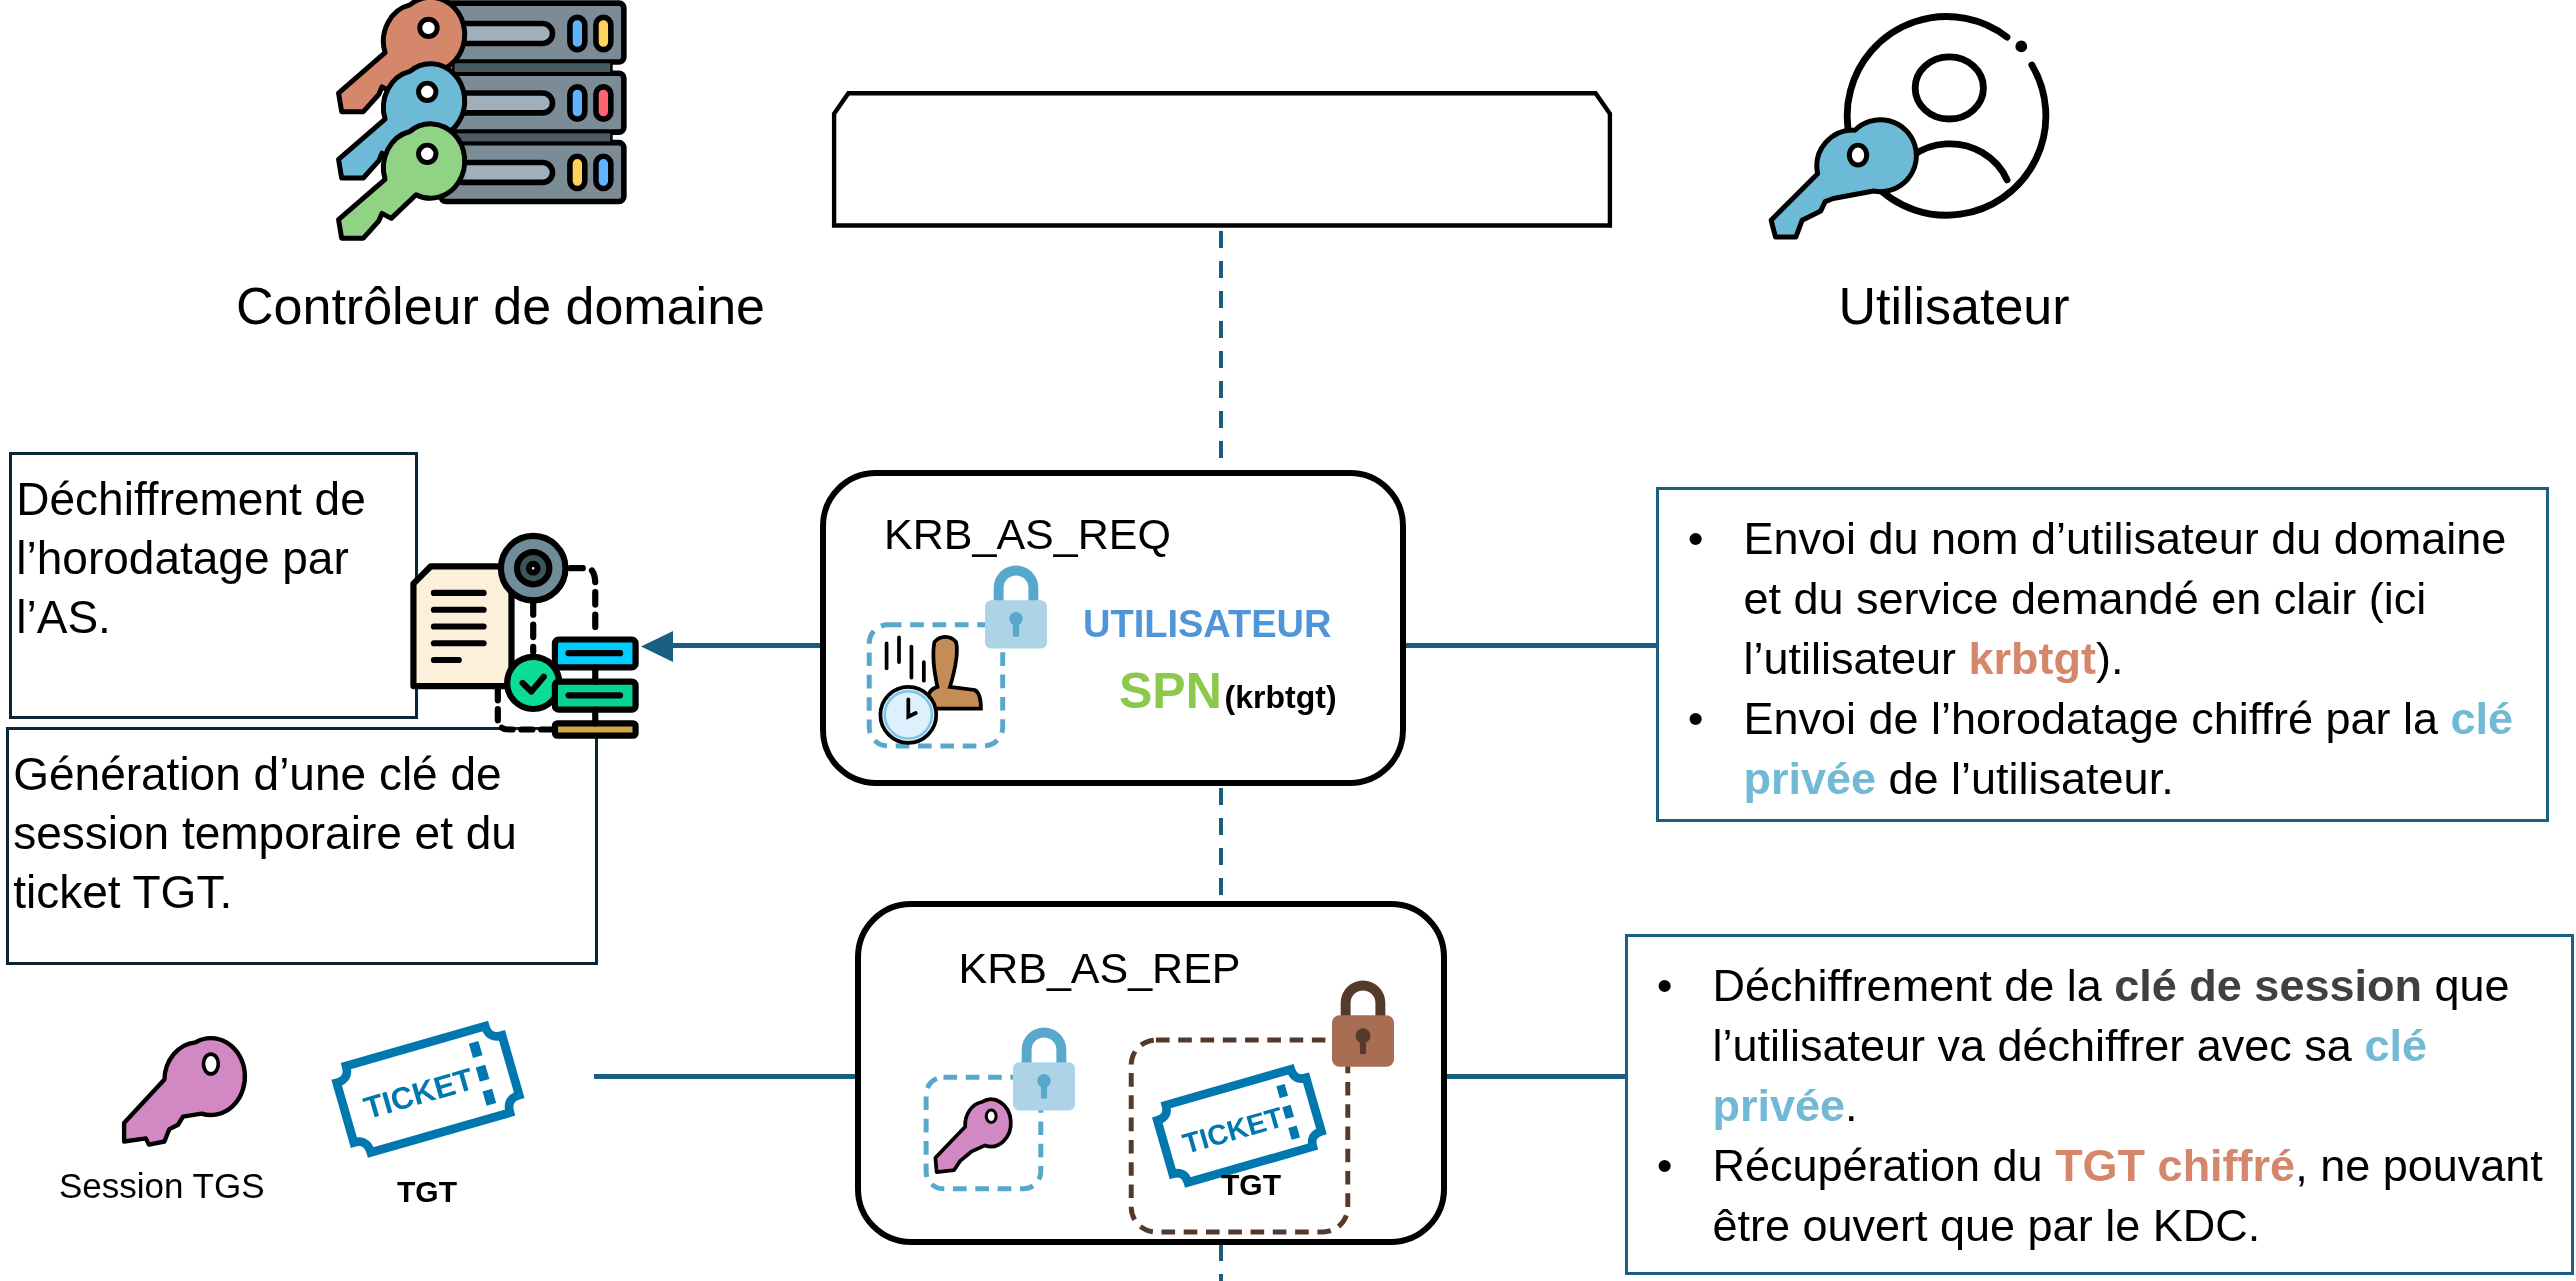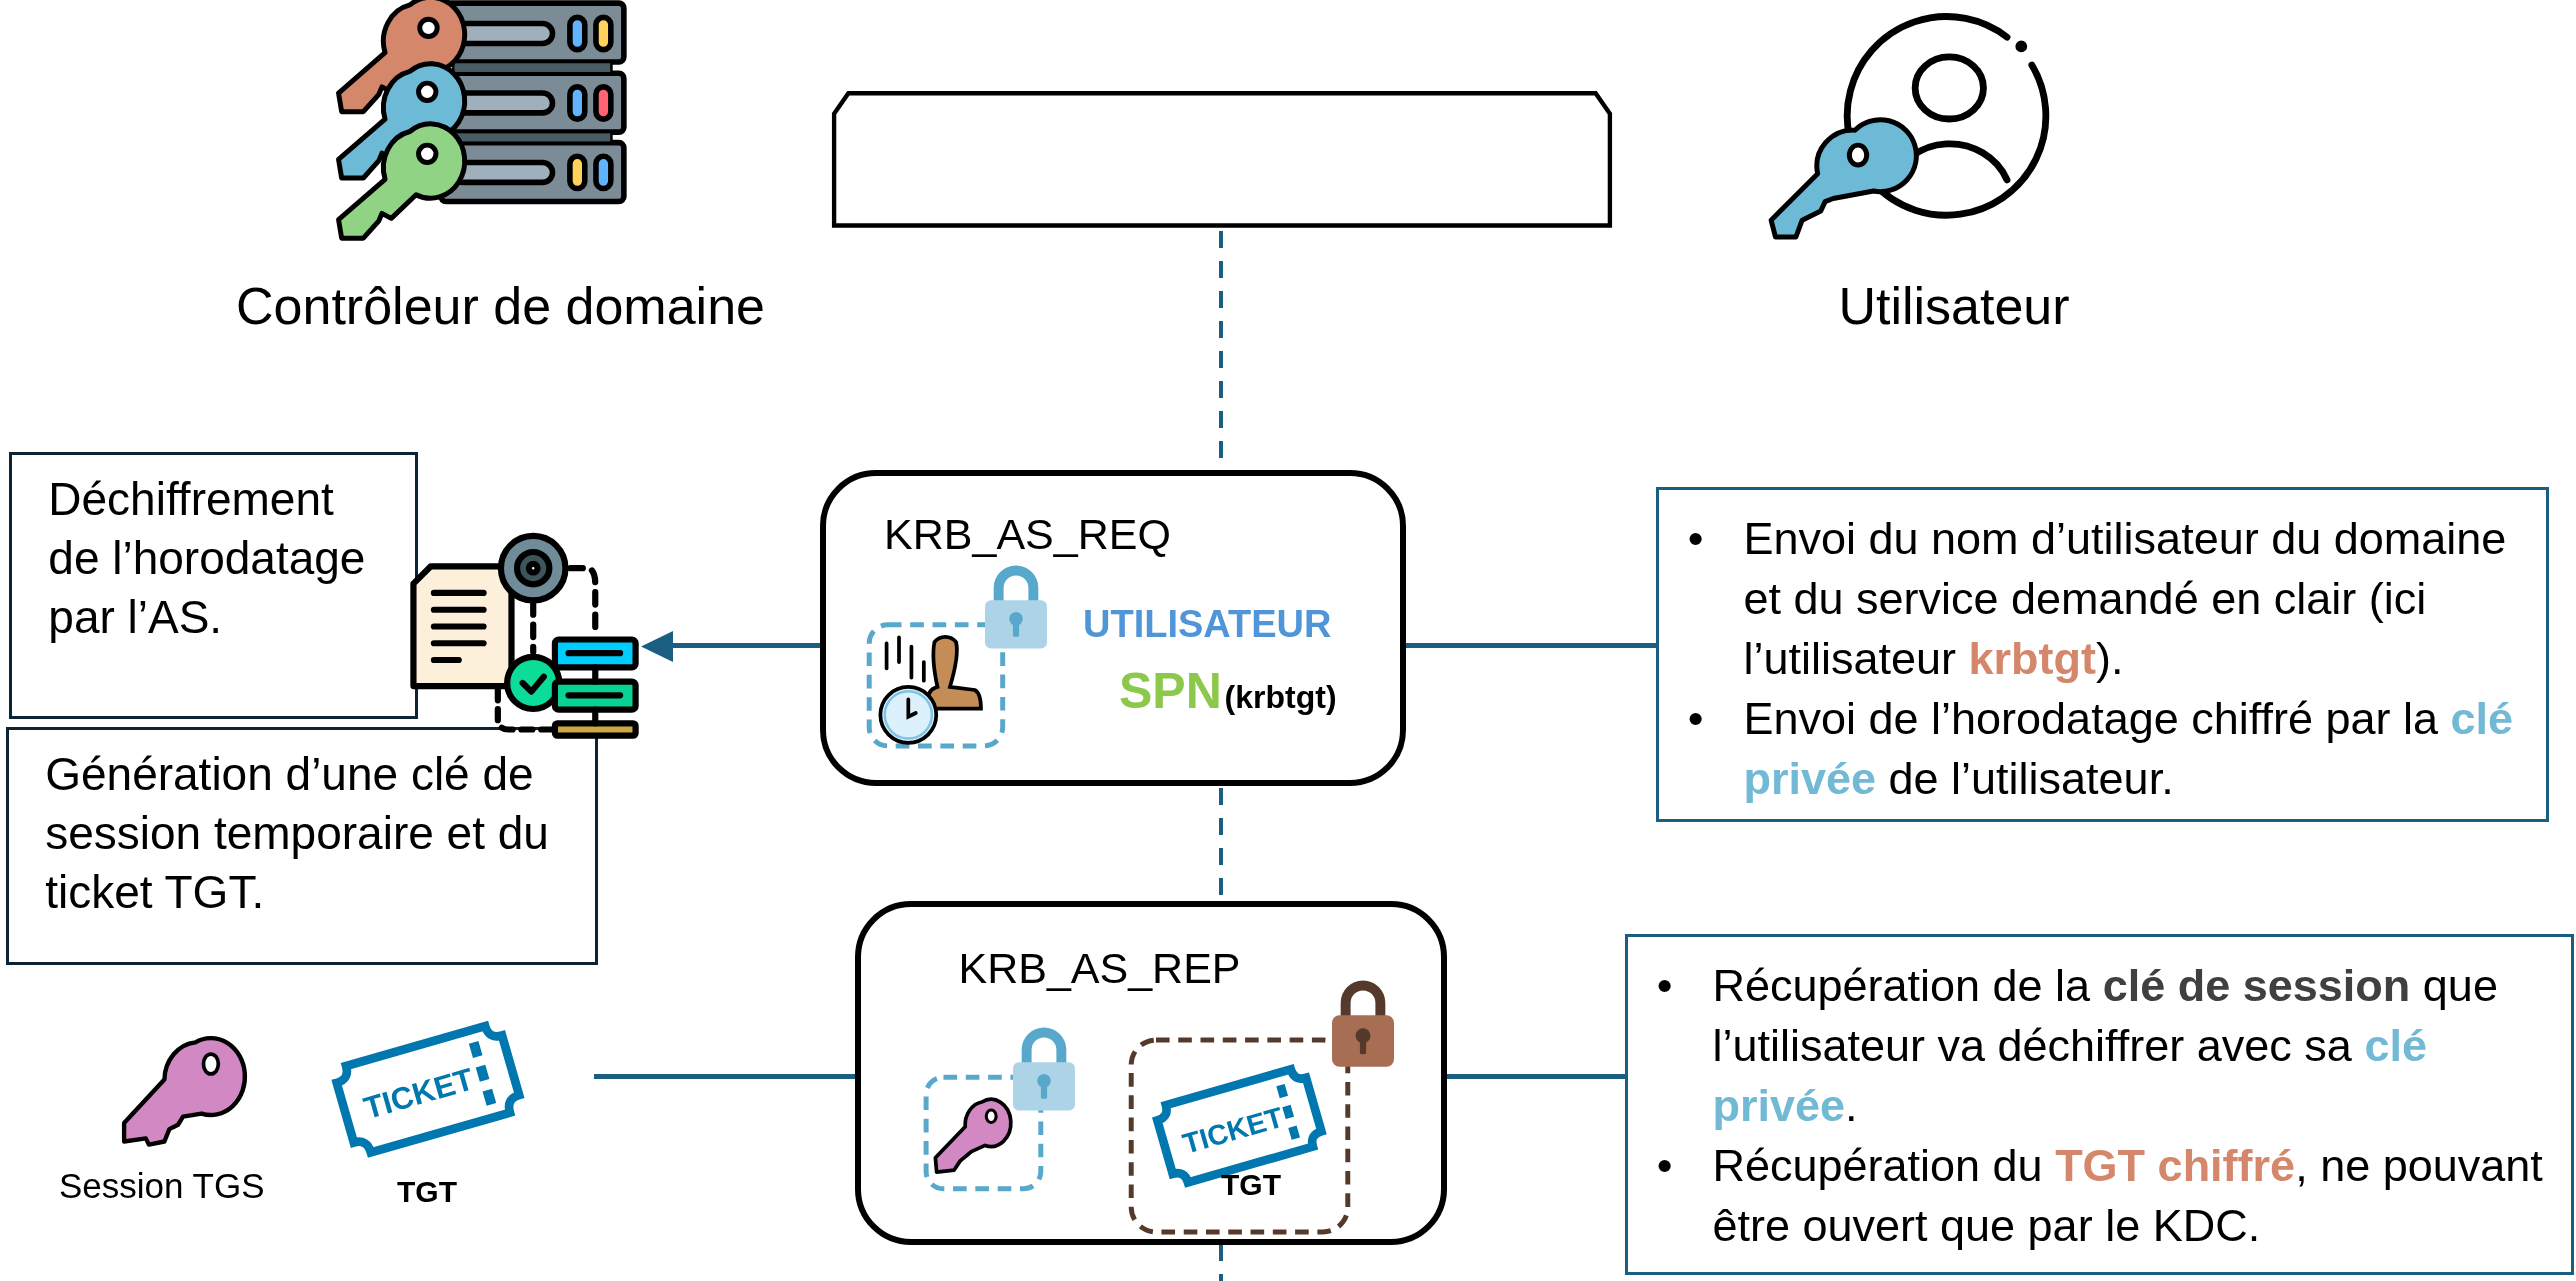--- a/index.html
+++ b/index.html
@@ -7,21 +7,21 @@
          font-family:"Liberation Sans", sans-serif; color:#000; }
   .abs { position:absolute; }
   svg { display:block; overflow:visible; }
 
   .label { position:absolute; text-align:center; font-size:52px; white-space:nowrap; }
   .box-title { position:absolute; text-align:center; font-size:43px; white-space:nowrap;margin-left:40px; }
 
   .msg-box { position:absolute; border:6.8px solid #000; border-radius:56px; background:#fff; box-sizing:border-box; }
 
   .note-box { position:absolute; border:3.7px solid #0b2536; background:#fff; box-sizing:border-box;
-              font-size:46px; line-height:59px; padding:15px 36px; }
+              font-size:46px; line-height:59px; padding:15px 4px; }
   .info-box { position:absolute; border:3.7px solid #1a5f82; background:#fff; box-sizing:border-box;
               font-size:45px; line-height:60px; padding:15px 18.6px 12.4px 12.4px; }
   .info-box ul { margin:4px; padding:0; list-style:none; }
   .info-box li { position:relative; padding-left:68px; }
   .info-box li::before { content:"\2022"; position:absolute; left:12.4px; top:0; font-size:45px; }
   .hl { font-weight:bold; }
 
   .connector { position:absolute; background:#1a5f82; }
   .dash-v { position:absolute; width:4.3px; background:repeating-linear-gradient(to bottom, #1a5f82 0 17.4px, transparent 17.4px 30px); }
 </style>
@@ -236,17 +236,17 @@
       <rect x="222" y="20" width="16" height="24" fill="#0077ae"></rect>
       <rect x="222" y="60" width="16" height="24" fill="#0077ae"></rect>
       <rect x="222" y="100" width="16" height="24" fill="#0077ae"></rect>
     </g>
   </svg>
 </div>
 <div class="abs" style="left:397px; top:1175px; font-size:30px; font-weight:bold;">TGT</div>
 
 <div class="info-box" style="left:1625px; top:934px; width:949px; height:341px;">
   <ul>
-    <li><span>Récupération de la </span><span class="hl" style="color:#404040;">clé de session</span><span> que l’utilisateur va déchiffrer avec sa </span><span class="hl" style="color:#72b9d5;">clé privée</span><span>.</span></li>
+    <li><span>Déchiffrement de la </span><span class="hl" style="color:#404040;">clé de session</span><span> que l’utilisateur va déchiffrer avec sa </span><span class="hl" style="color:#72b9d5;">clé privée</span><span>.</span></li>
     <li><span>Récupération du </span><span class="hl" style="color:#d4876a;">TGT chiffré</span><span>, ne pouvant être ouvert que par le KDC.</span></li>
   </ul>
 </div>
 
 
 </body></html>

